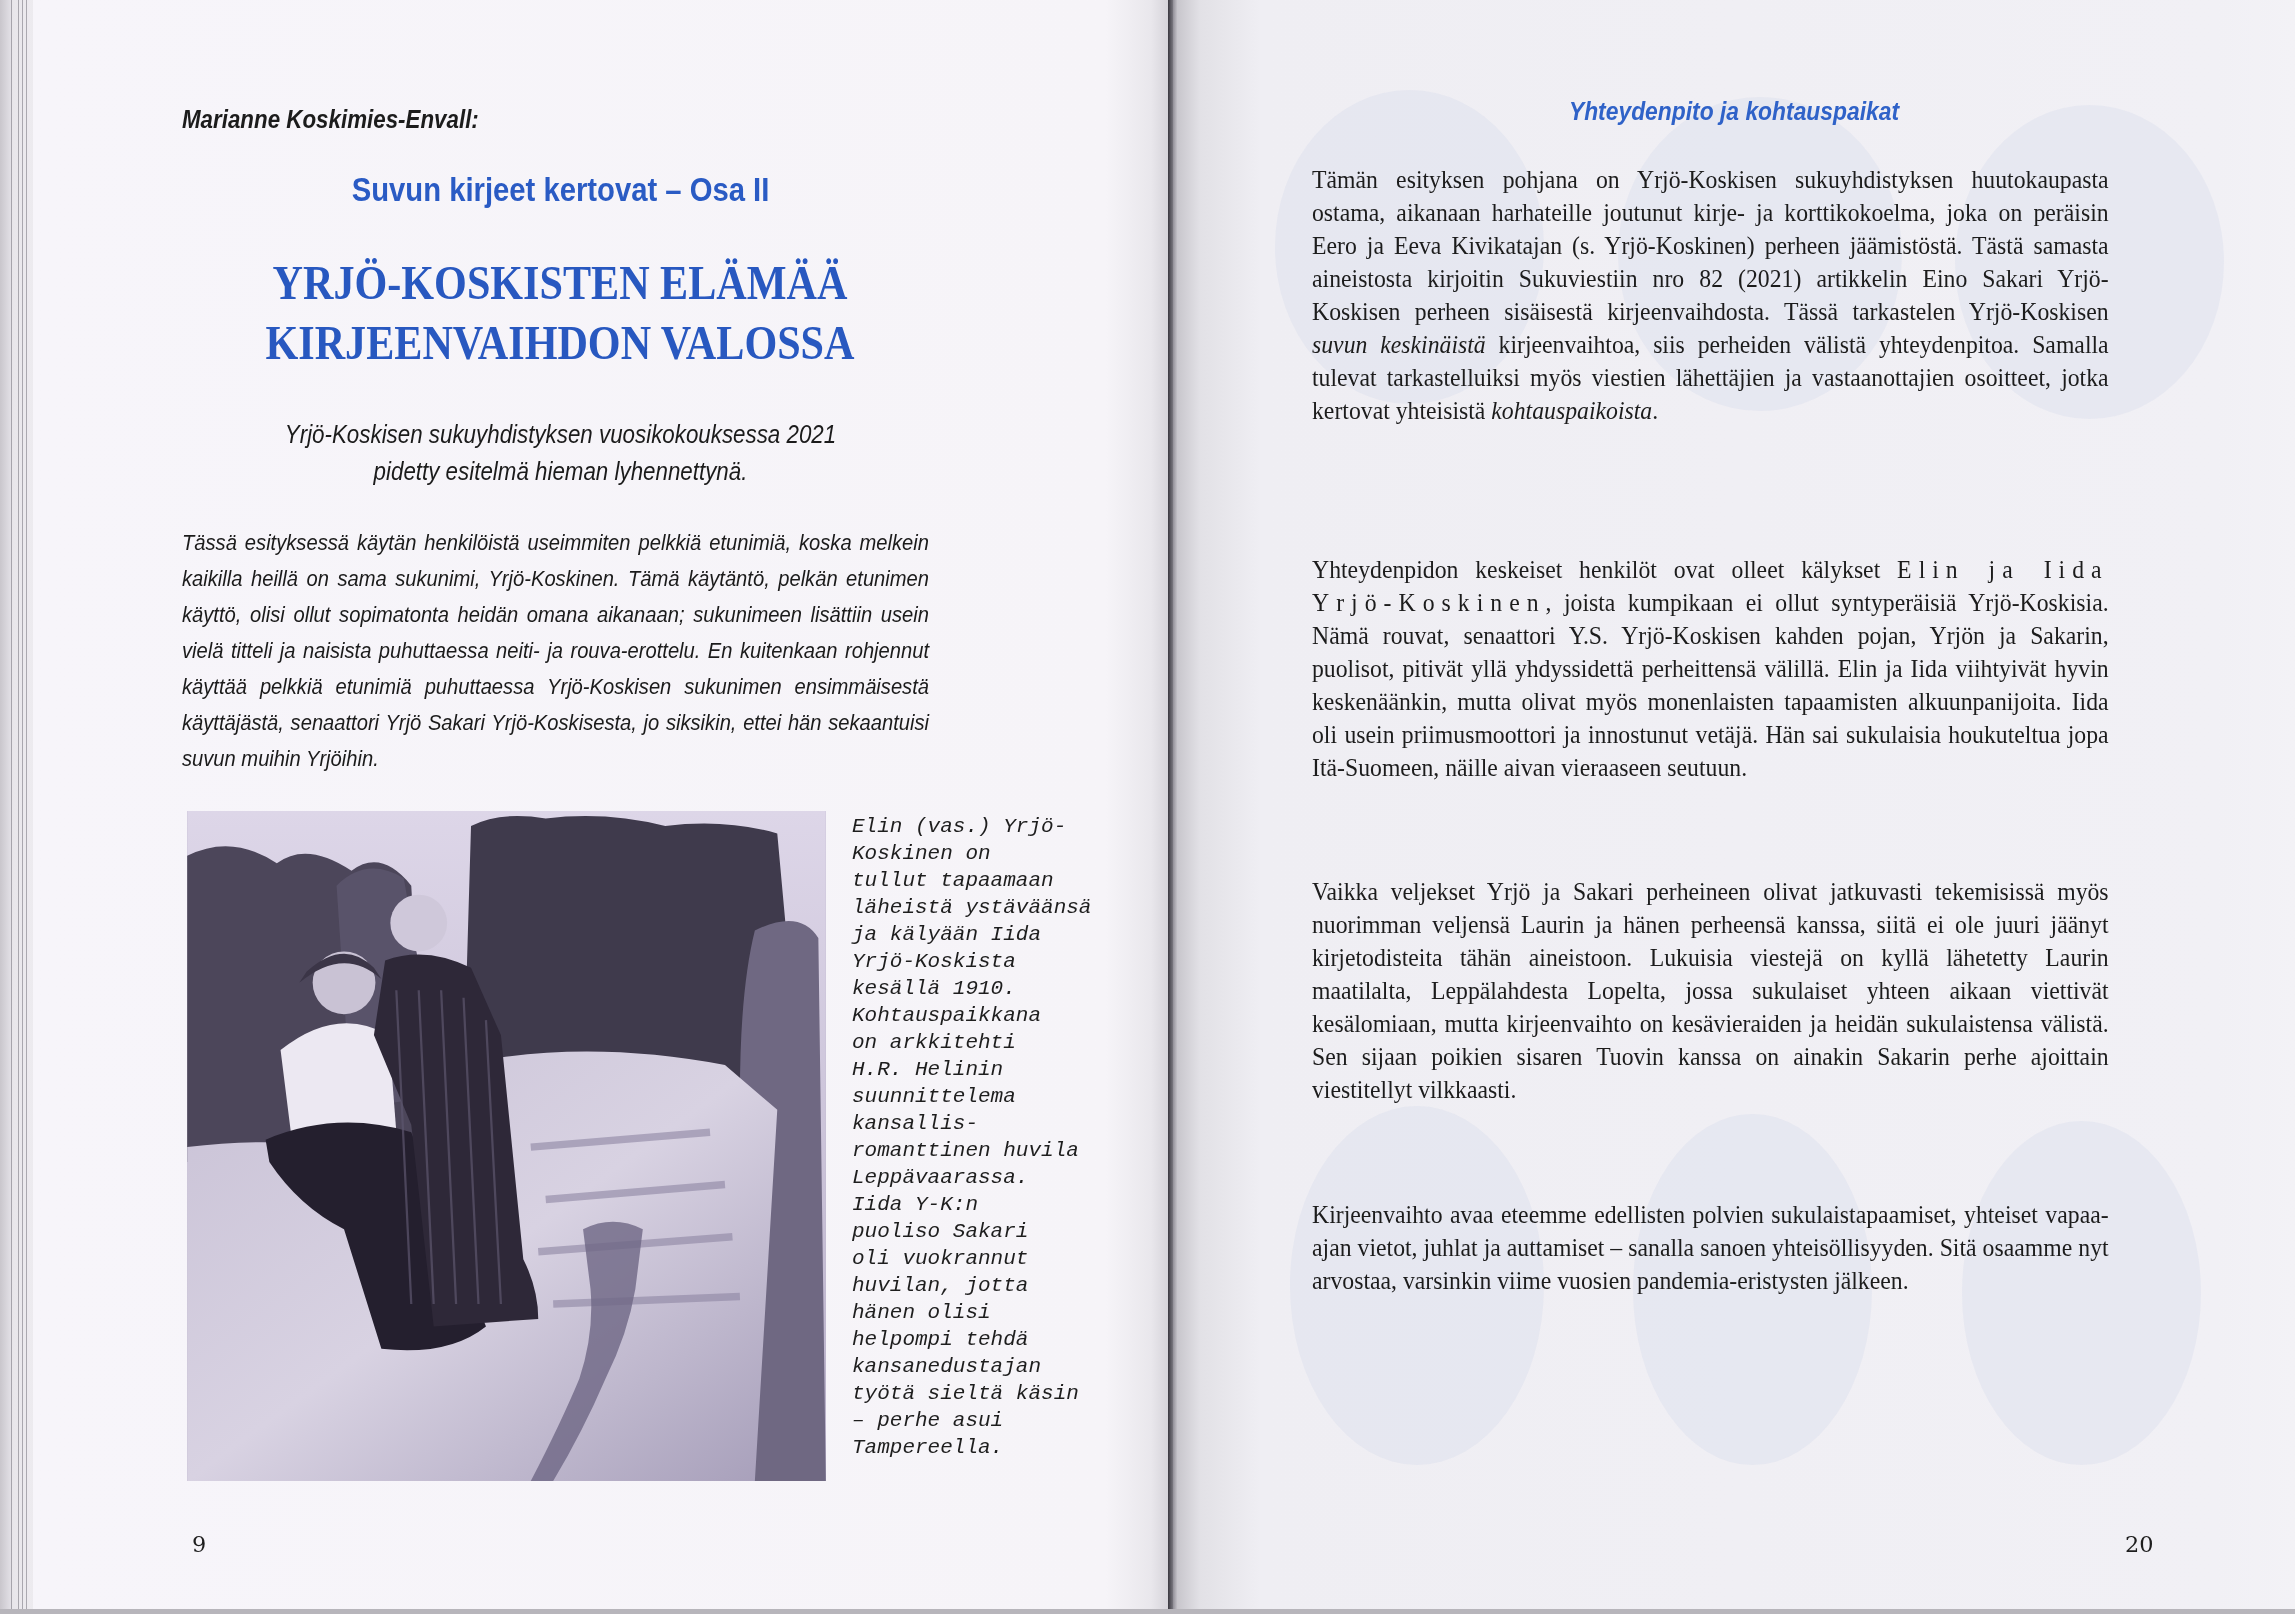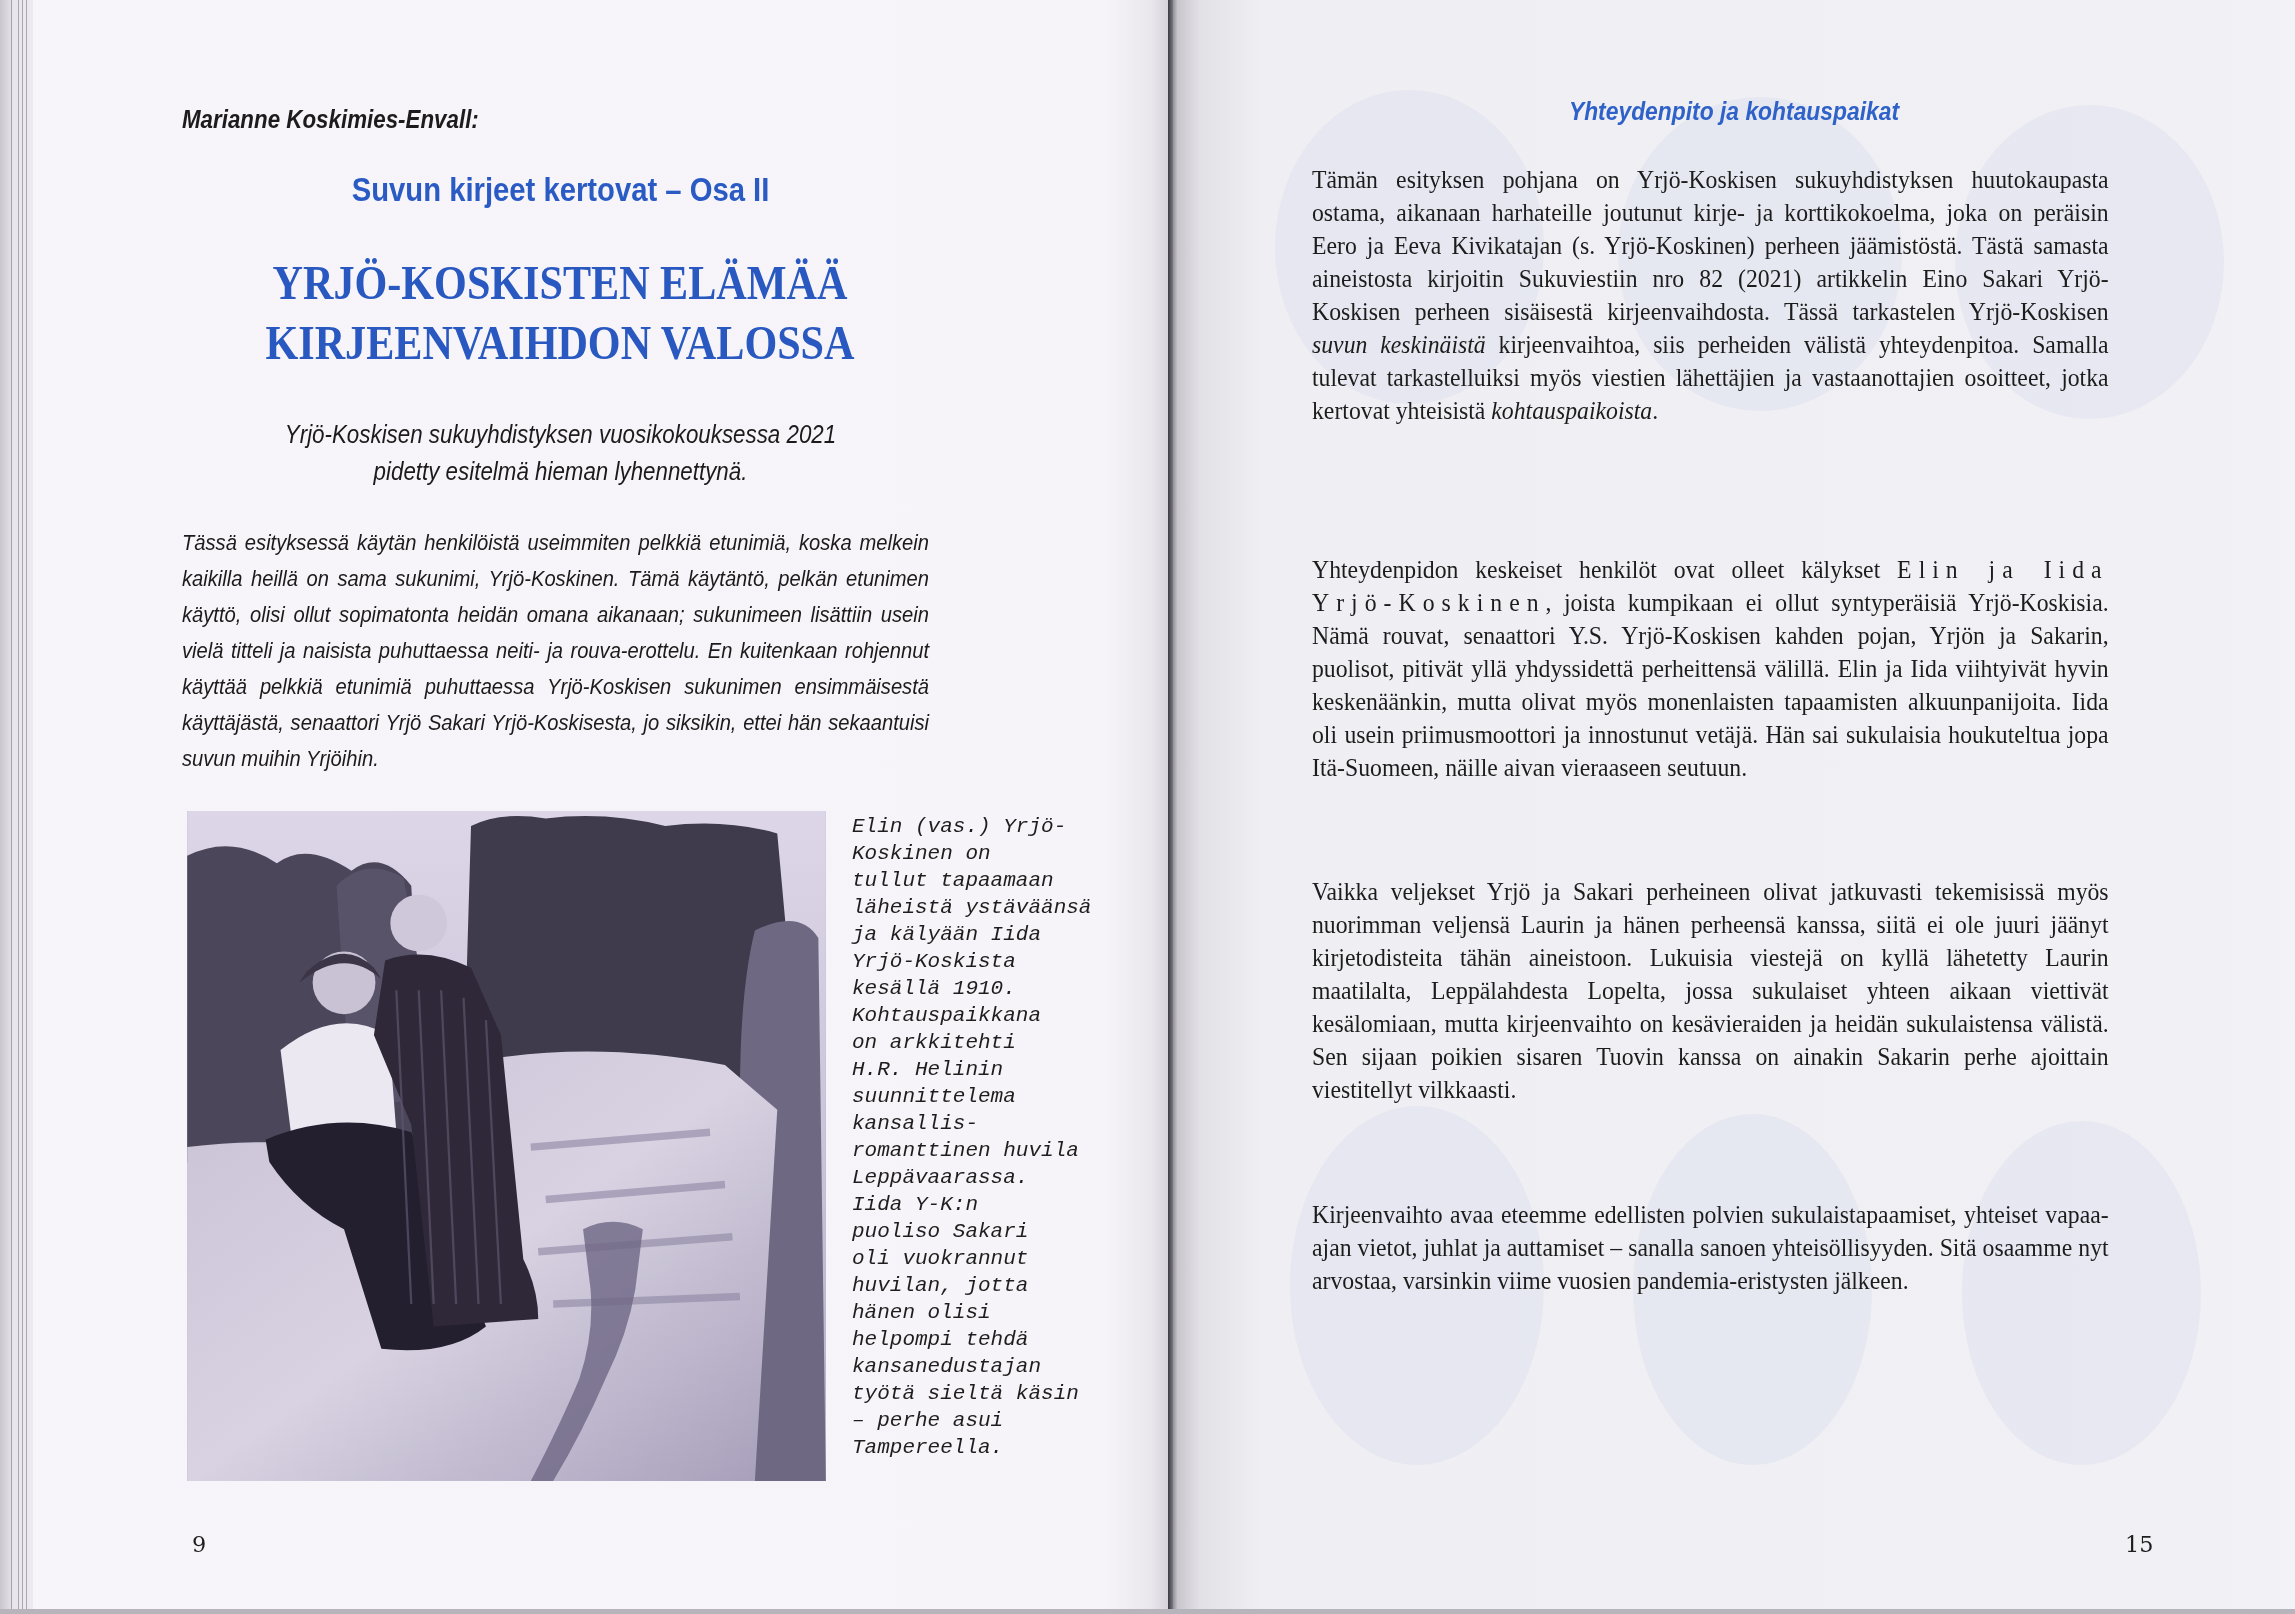--- a/index.html
+++ b/index.html
@@ -197,18 +197,18 @@
   <div class="section-heading">Yhteydenpito ja kohtauspaikat</div>
 
   <div class="para p1"><span>Tämän esityksen pohjana on Yrjö-Koskisen sukuyhdistyksen huutokaupasta ostama, aikanaan harhateille joutunut kirje- ja korttikokoelma, joka on peräisin Eero ja Eeva Kivikatajan (s. Yrjö-Koskinen) perheen jäämistöstä. Tästä samasta aineistosta kirjoitin Sukuviestiin nro 82 (2021) artikkelin Eino Sakari Yrjö-Koskisen perheen sisäisestä kirjeenvaihdosta. Tässä tarkastelen Yrjö-Koskisen </span><em>suvun keskinäistä</em><span> kirjeenvaihtoa, siis perheiden välistä yhteydenpitoa. Samalla tulevat tarkastelluiksi myös viestien lähettäjien ja vastaanottajien osoitteet, jotka kertovat yhteisistä </span><em>kohtauspaikoista</em><span>.</span></div>
 
   <div class="para p2"><span>Yhteydenpidon keskeiset henkilöt ovat olleet kälykset </span><span class="spaced">Elin ja Iida Yrjö-Koskinen</span><span>, joista kumpikaan ei ollut syntyperäisiä Yrjö-Koskisia. Nämä rouvat, senaattori Y.S. Yrjö-Koskisen kahden pojan, Yrjön ja Sakarin, puolisot, pitivät yllä yhdyssidettä perheittensä välillä. Elin ja Iida viihtyivät hyvin keskenäänkin, mutta olivat myös monenlaisten tapaamisten alkuunpanijoita. Iida oli usein priimusmoottori ja innostunut vetäjä. Hän sai sukulaisia houkuteltua jopa Itä-Suomeen, näille aivan vieraaseen seutuun.</span></div>
 
   <div class="para p3">Vaikka veljekset Yrjö ja Sakari perheineen olivat jatkuvasti tekemisissä myös nuorimman veljensä Laurin ja hänen perheensä kanssa, siitä ei ole juuri jäänyt kirjetodisteita tähän aineistoon. Lukuisia viestejä on kyllä lähetetty Laurin maatilalta, Leppälahdesta Lopelta, jossa sukulaiset yhteen aikaan viettivät kesälomiaan, mutta kirjeenvaihto on kesävieraiden ja heidän sukulaistensa välistä. Sen sijaan poikien sisaren Tuovin kanssa on ainakin Sakarin perhe ajoittain viestitellyt vilkkaasti.</div>
 
   <div class="para p4">Kirjeenvaihto avaa eteemme edellisten polvien sukulaistapaamiset, yhteiset vapaa-ajan vietot, juhlat ja auttamiset – sanalla sanoen yhteisöllisyyden. Sitä osaamme nyt arvostaa, varsinkin viime vuosien pandemia-eristysten jälkeen.</div>
 
-  <div class="page-num-right">15</div>
+  <div class="page-num-right">20</div>
 
   <div class="spine-line"></div>
   <div class="bottom-band"></div>
 </div>
 
 
 </body></html>

